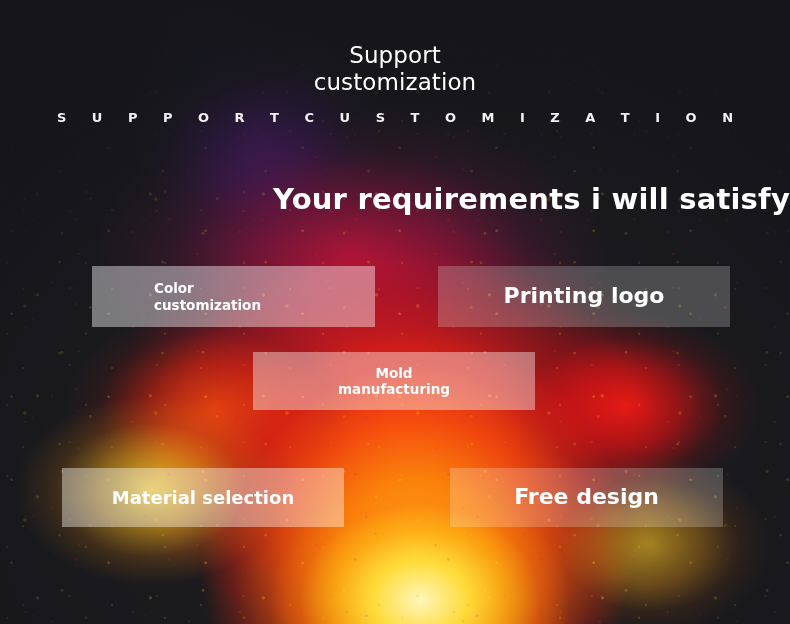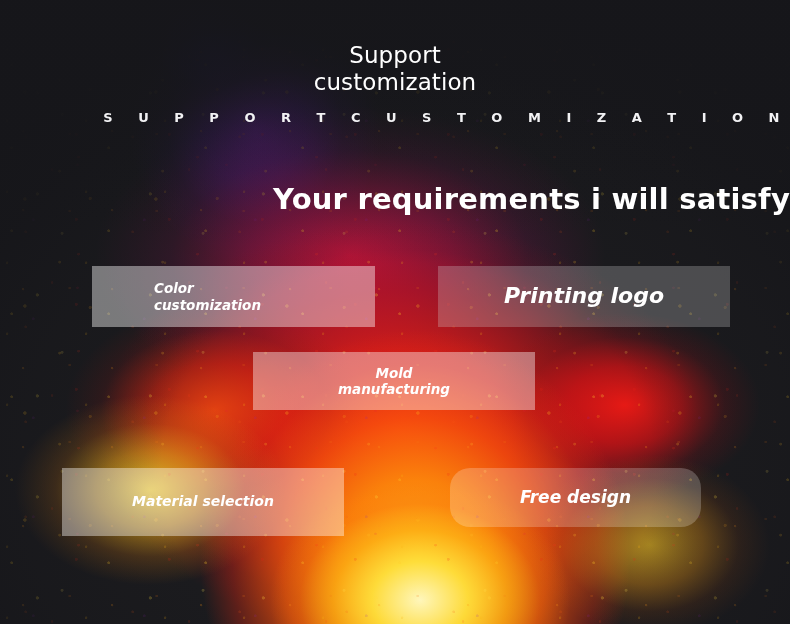--- a/index.html
+++ b/index.html
@@ -192,21 +192,21 @@
     line-height: 1.17;
     letter-spacing: 0.1px;
     white-space: pre-line;
   }
 
   #kicker {
     position: absolute;
     top: 110px;
     left: 0;
     width: 790px;
-    text-align: right;
+    text-align: center;
     color: #f2f2f4;
     font-size: 13px;
     font-weight: bold;
     letter-spacing: 10.5px;
     text-indent: 10.5px;
   }
 
   #headline {
     position: absolute;
     top: 163px;
@@ -221,21 +221,20 @@
 
   
   .plate {
     position: absolute;
     display: flex;
     align-items: center;
     color: #ffffff;
     font-weight: bold;
     line-height: 1.22;
     white-space: pre-line;
-    font-style: italic;
   }
 
   #plate-color {
     left: 92px;  top: 266px;  width: 283px; height: 61px;
     background: rgba(255,255,255,0.42);
     justify-content: flex-start;
     padding-left: 62px;
     box-sizing: border-box;
     font-size: 13.5px;
   }
@@ -249,32 +248,31 @@
 
   #plate-mold {
     left: 253px; top: 352px;  width: 282px; height: 58px;
     background: rgba(255,255,255,0.40);
     justify-content: center;
     font-size: 13.5px;
     text-align: center;
   }
 
   #plate-material {
-    left: 62px;  top: 468px;  width: 282px; height: 68px;
+    left: 62px;  top: 468px;  width: 282px; height: 59px;
     background: rgba(255,255,255,0.40);
     justify-content: center;
-    font-size: 14px;
+    font-size: 18px;
   }
 
   #plate-free {
-    left: 450px; top: 468px;  width: 251px; height: 59px;
+    left: 450px; top: 468px;  width: 273px; height: 59px;
     background: rgba(255,255,255,0.22);
     justify-content: center;
-    font-size: 17px;
-    border-radius: 20px;
+    font-size: 22px;
   }
 </style>
 </head>
 <body>
 
 <div id="banner">
 
   <div class="bg-layer" id="bg-base"></div>
   <div class="bg-layer" id="bg-violet"></div>
   <div class="bg-layer" id="bg-blue"></div>

